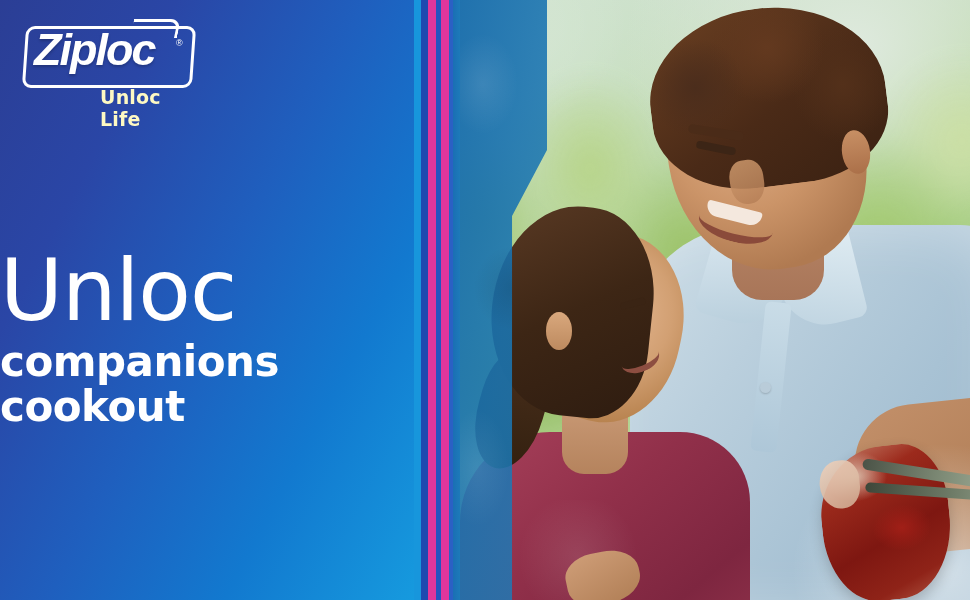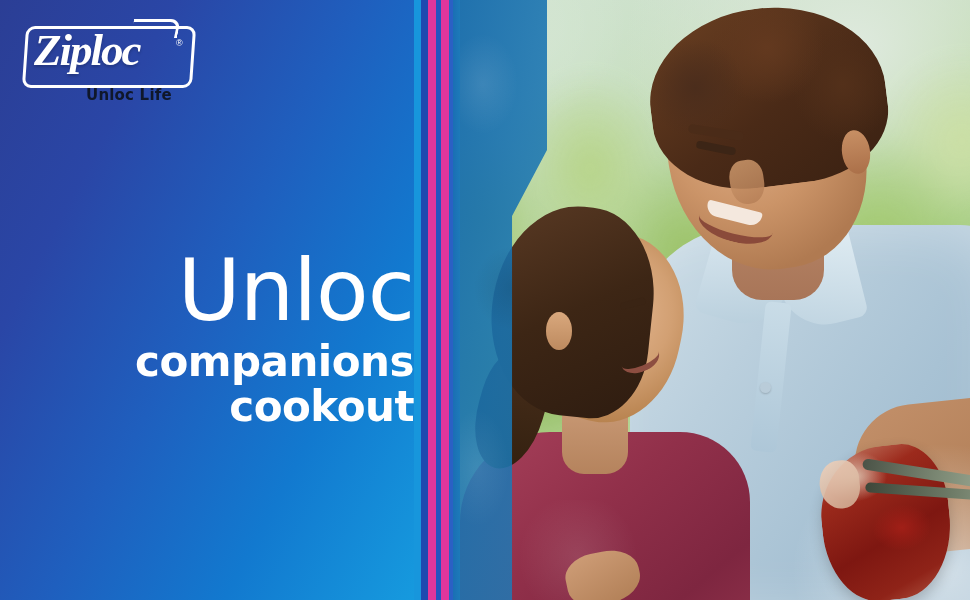--- a/index.html
+++ b/index.html
@@ -276,38 +276,38 @@
     transform:skewX(-4deg);
   }
   .logo .tab{
     position:absolute;left:108px;top:-7px;width:44px;height:16px;
     border-top:3px solid #fff;border-right:3px solid #fff;
     border-radius:0 10px 0 0;
     transform:skewX(-12deg);
   }
   .logo .word{
     position:absolute;left:10px;top:-2px;
-    font-family:Liberation Serif, serif;
+    font-family:Liberation Sans, sans-serif;
     font-size:45px;font-weight:bold;font-style:italic;
     color:#ffffff;letter-spacing:-2px;
     text-shadow:0 2px 3px rgba(0,0,0,.22);
   }
   .logo .reg{
     position:absolute;left:152px;top:12px;
     font-size:9px;color:#fff;font-family:"Liberation Sans",sans-serif;
   }
   .logo .tagline{
-    position:absolute;left:62px;top:60px;
+    position:absolute;left:76px;top:60px;
     font-family:"DejaVu Sans",sans-serif;
-    font-size:15px;font-weight:bold;color:#0f172a;
+    font-size:19px;font-weight:bold;color:#fef9c3;
     letter-spacing:.2px;
   }
 
   
-  .copy{position:absolute;left:0;top:248px;width:414px;z-index:12;text-align:right;}
+  .copy{position:absolute;left:0;top:248px;width:414px;z-index:12;text-align:left;}
   .copy .h1{
     font-family:"DejaVu Sans",sans-serif;
     font-size:86px;line-height:.98;font-weight:normal;
     color:#ffffff;letter-spacing:-1px;
     margin:0 0 8px 0;
   }
   .copy .h2{
     font-family:"DejaVu Sans",sans-serif;
     font-size:42px;line-height:1.07;font-weight:bold;
     color:#ffffff;letter-spacing:-.5px;

